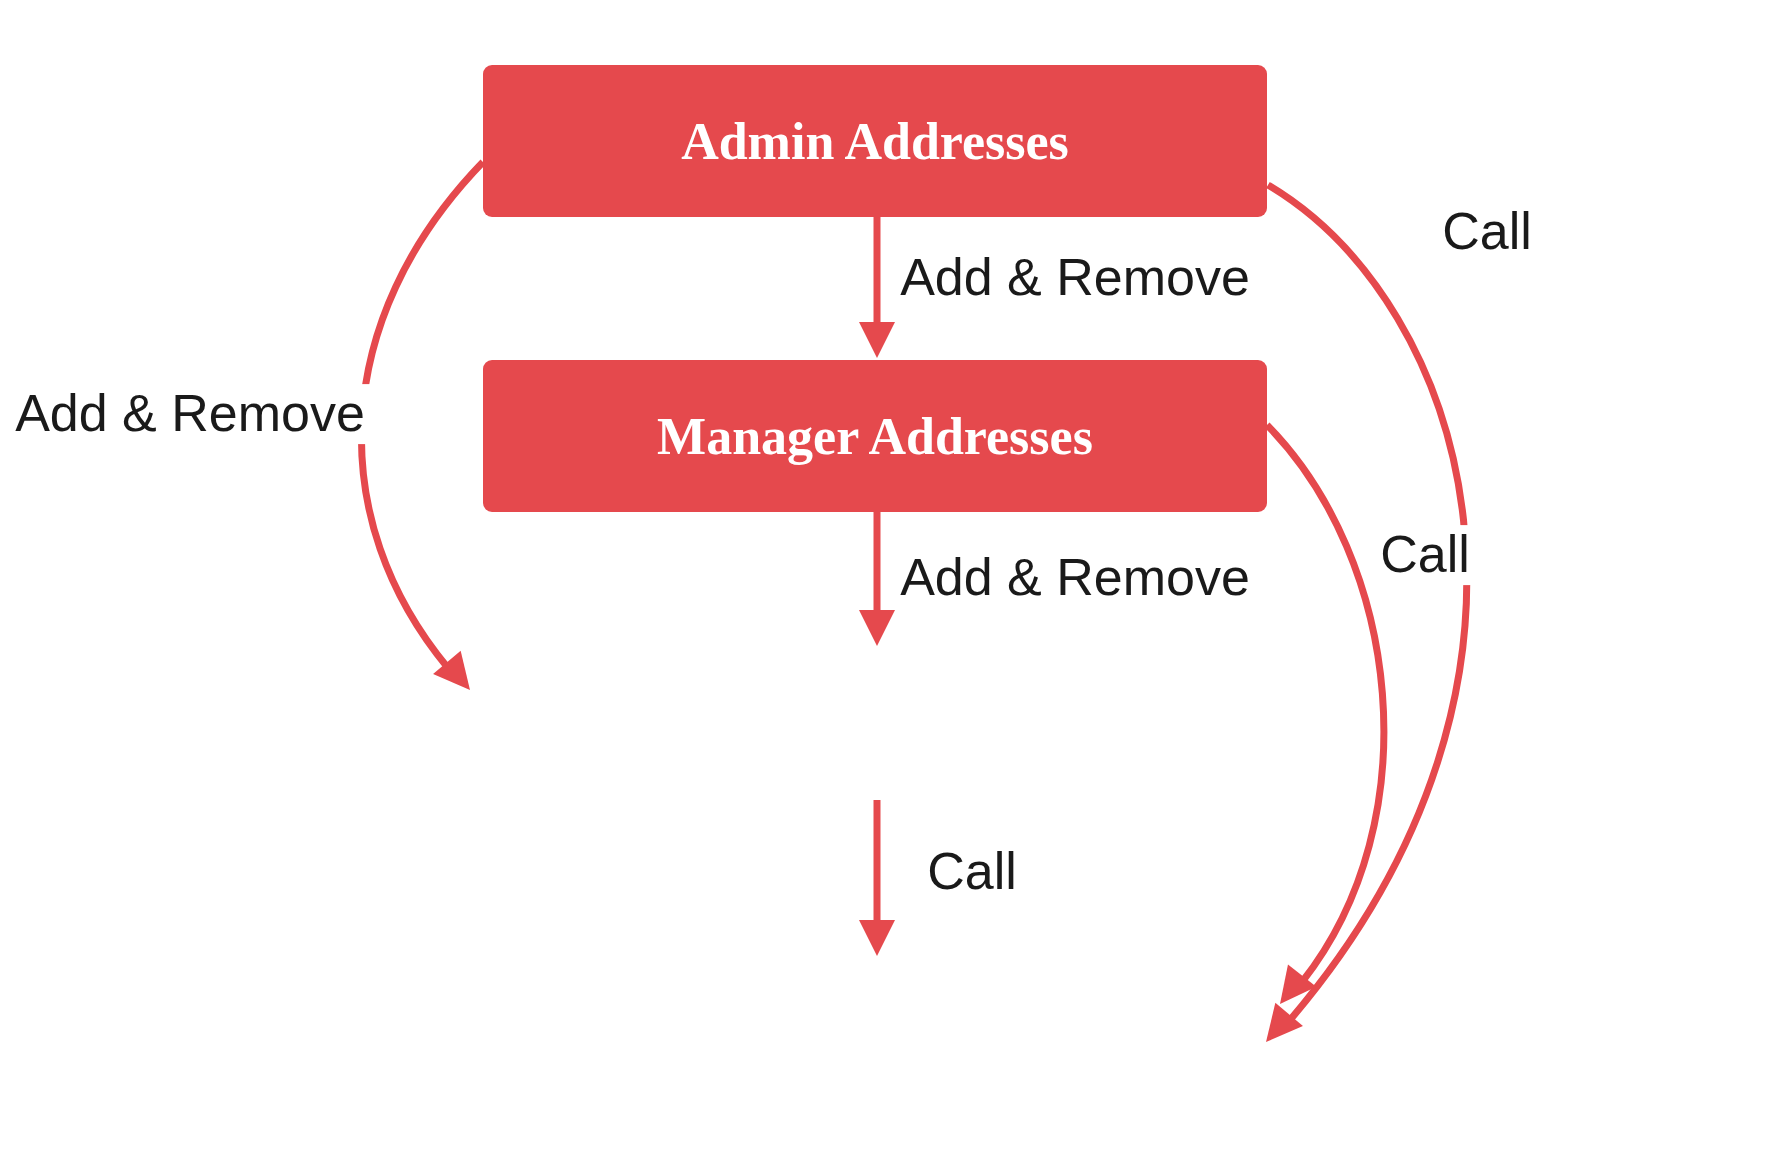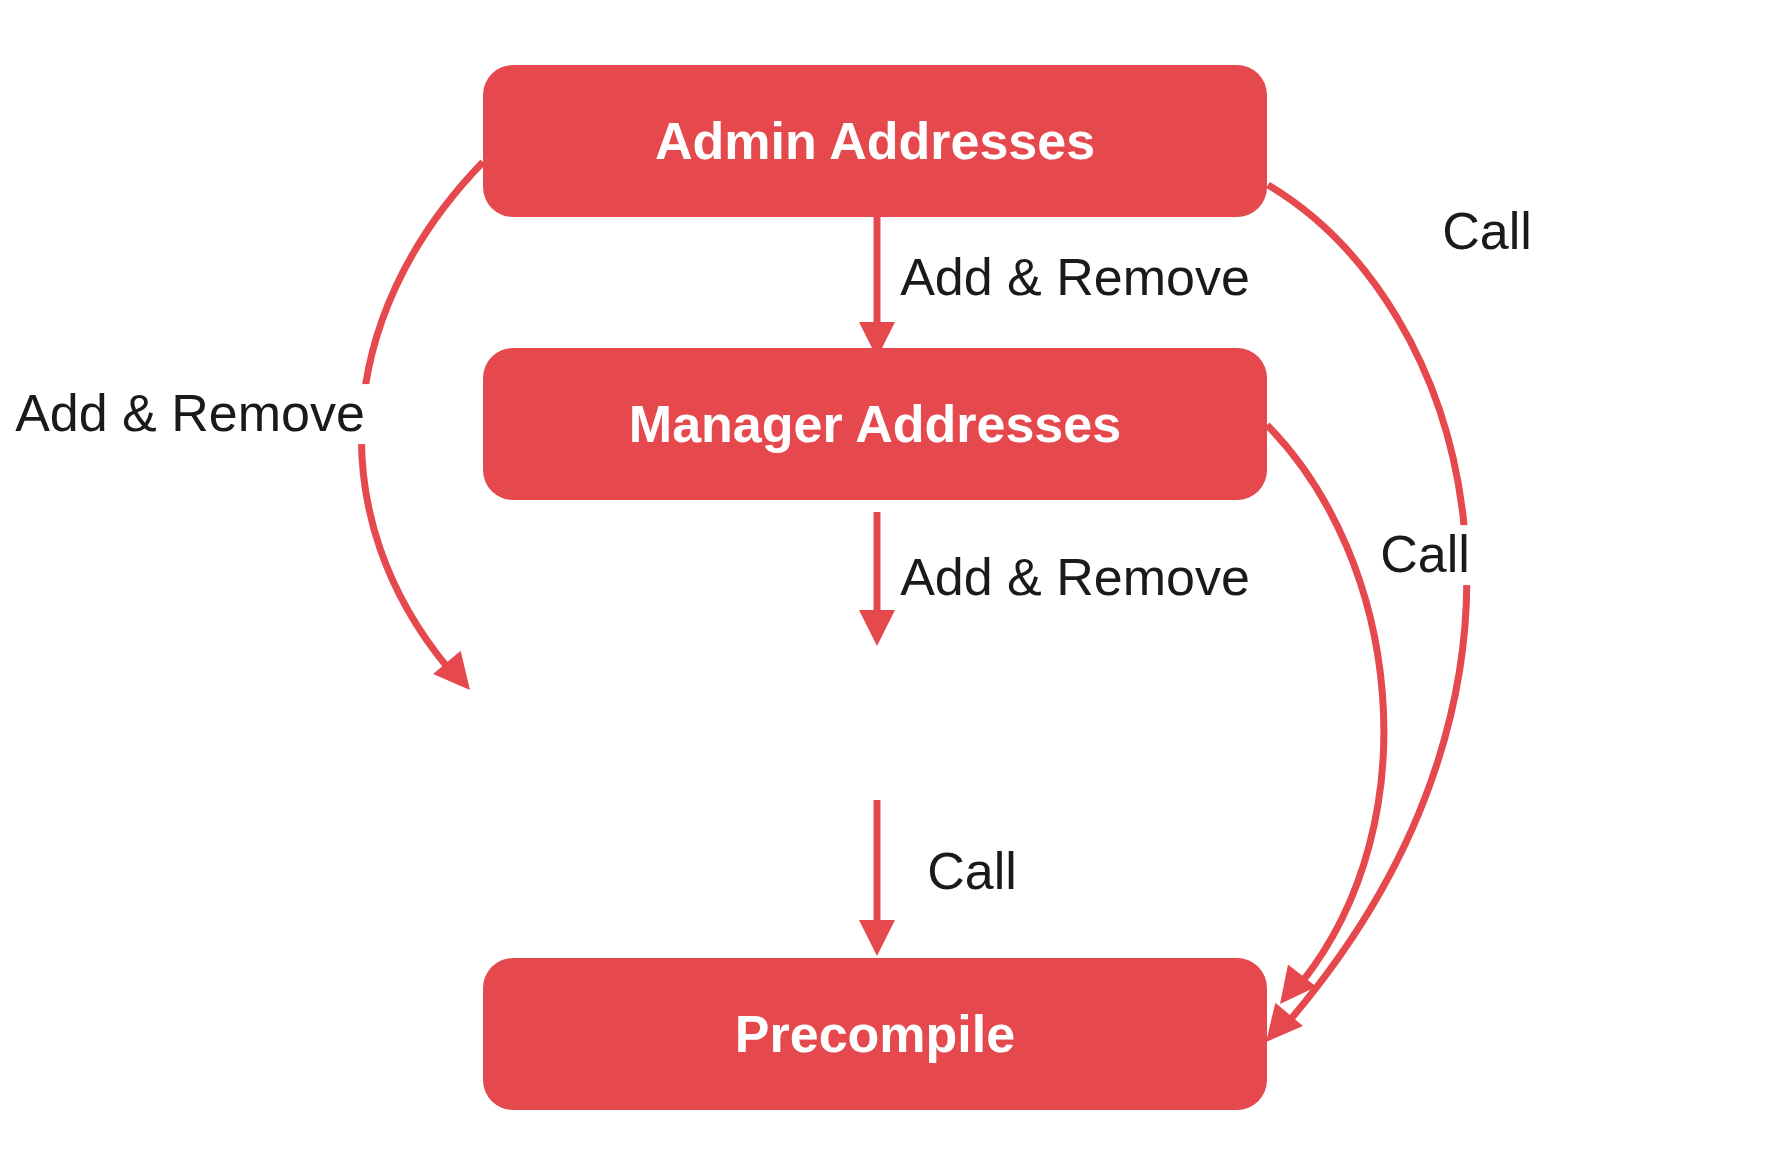--- a/index.html
+++ b/index.html
@@ -18,27 +18,28 @@
     overflow:hidden;
   }
   .edges{position:absolute;left:0;top:0;width:1766px;height:1168px;}
   .edges path.line{fill:none;stroke:var(--edge-stroke);stroke-width:7;}
   .edges polygon.head{fill:var(--edge-stroke);stroke:none;}
   .node{
     position:absolute;
     left:483px;width:784px;height:152px;
     background:var(--node-fill);
     color:var(--node-text);
-    border-radius:30px;
+    border-radius:9px;
     display:flex;align-items:center;justify-content:center;
     font-size:52px;font-weight:bold;
     letter-spacing:0px;
+    font-family:Liberation Serif, serif;
   }
   #node-admin{top:65px}
-  #node-manager{top:348px}
+  #node-manager{top:360px}
   #node-enabled{top:648px}
   #node-precompile{top:958px}
   .edge-label{
     position:absolute;
     transform:translate(-50%,-50%);
     background:var(--bg);
     color:var(--label-text);
     font-size:52px;
     line-height:1.15;
     white-space:nowrap;
@@ -75,21 +76,20 @@
 
     <path class="line" d="M1267 425 C1400 560, 1430 820, 1302 982"></path>
     <polygon class="head" points="-18,-36 18,-36 0,0" transform="translate(1280,1004) rotate(38)"></polygon>
   </svg>
 
   <div class="node" id="node-admin">Admin Addresses</div>
 
   <div class="node" id="node-manager">Manager Addresses</div>
 
 
-  <div class="node" id="node-precompile">Precompile</div>
 
   <div class="edge-label" id="label-e1">Add &amp; Remove</div>
 
   <div class="edge-label" id="label-e2">Add &amp; Remove</div>
 
   <div class="edge-label" id="label-e3">Call</div>
 
   <div class="edge-label" id="label-e4">Add &amp; Remove</div>
 
   <div class="edge-label" id="label-e5">Call</div>

